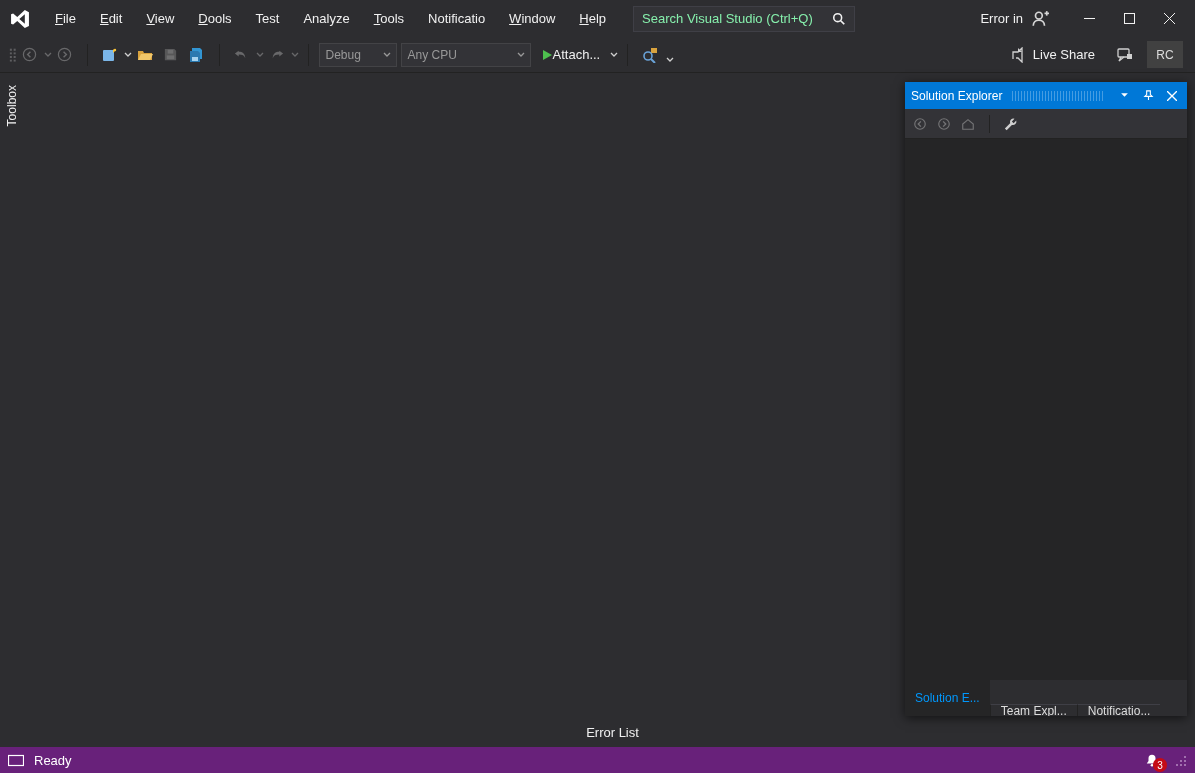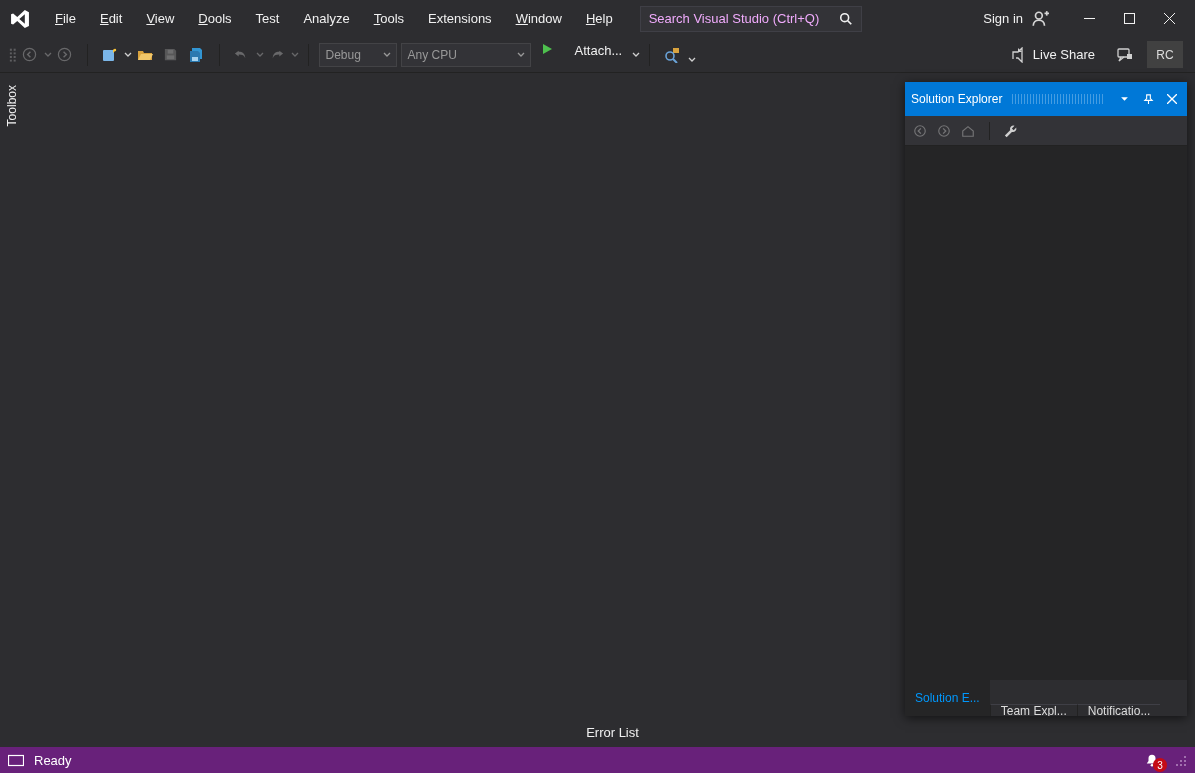--- a/index.html
+++ b/index.html
@@ -35,21 +35,21 @@
     cursor: default;
   }
   .mnemonic { text-decoration: underline; }
   .search-box {
     margin-left: 10px;
     width: 222px; height: 26px;
     background: #333337;
     border: 1px solid #3f3f46;
     display: flex; align-items: center;
     padding: 0 8px;
-    color: #f0abfc;
+    color: #86efac;
   }
   .search-box .ph { flex: 1; font-size: 13px; }
   .titlebar-spacer { flex: 1; }
   .signin { display: flex; align-items: center; gap: 8px; margin-right: 14px; }
   .winbtns { display: flex; align-items: center; gap: 0; }
   .winbtn { width: 40px; height: 28px; display: flex; align-items: center; justify-content: center; }
 
   
   .toolbar {
     height: 36px;
@@ -71,21 +71,21 @@
     height: 24px;
     background: #333337;
     border: 1px solid #434346;
     display: flex; align-items: center;
     padding: 0 6px;
     color: #999;
     font-size: 12px;
   }
   .tb-dd .caret { margin-left: auto; }
   .attach {
-    display: flex; align-items: flex-start; gap: 22px;
+    display: flex; align-items: center; gap: 0;
     padding: 0 6px; height: 24px;
   }
   .right-tools { margin-left: auto; display: flex; align-items: center; gap: 10px; }
   .liveshare { display: flex; align-items: center; gap: 8px; padding: 0 8px; height: 28px; }
   .rc-badge {
     width: 36px; height: 27px;
     background: #414141;
     display: flex; align-items: center; justify-content: center;
     color: #ddd; font-size: 12px;
     margin-right: 4px;
@@ -113,21 +113,21 @@
   
   .solexp {
     position: absolute;
     top: 9px; right: 8px;
     width: 282px;
     height: 634px;
     display: flex; flex-direction: column;
     box-shadow: 0 2px 10px rgba(0,0,0,0.6);
   }
   .solexp-title {
-    height: 34px;
+    height: 27px;
     background: #0078d7;
     display: flex; align-items: center;
     padding: 0 6px;
     color: #fff; font-size: 12px;
     gap: 6px;
   }
   .solexp-title .txt { flex: 0 0 auto; }
   .drag-dots { flex: 1; height: 10px;
     background: repeating-linear-gradient(90deg, rgba(255,255,255,0.45) 0 1px, transparent 1px 3px);
     margin: 0 4px;
@@ -210,36 +210,36 @@
       </svg>
   </div>
   <div class="menu-items">
     <div class="menu-item"><span class="mnemonic">F</span><span>ile</span></div>
     <div class="menu-item"><span class="mnemonic">E</span><span>dit</span></div>
     <div class="menu-item"><span class="mnemonic">V</span><span>iew</span></div>
     <div class="menu-item"><span class="mnemonic">D</span><span>ools</span></div>
     <div class="menu-item"><span>Test</span></div>
     <div class="menu-item"><span>Analyze</span></div>
     <div class="menu-item"><span class="mnemonic">T</span><span>ools</span></div>
-    <div class="menu-item"><span>Extensions</span></div>
+    <div class="menu-item"><span>Notificatio</span></div>
     <div class="menu-item"><span class="mnemonic">W</span><span>indow</span></div>
     <div class="menu-item"><span class="mnemonic">H</span><span>elp</span></div>
   </div>
   <div class="search-box">
     <span class="ph">Search Visual Studio (Ctrl+Q)</span>
     <span>
       <svg width="14" height="14" viewBox="0 0 16 16">
           <circle cx="6.5" cy="6.5" r="4.5" fill="none" stroke="#f1f1f1" stroke-width="1.8"></circle>
           <line x1="10" y1="10" x2="14" y2="14" stroke="#f1f1f1" stroke-width="2"></line>
         </svg>
     </span>
   </div>
   <div class="titlebar-spacer"></div>
   <div class="signin">
-    <span>Sign in</span>
+    <span>Error in</span>
     <span>
       <svg width="18" height="18" viewBox="0 0 16 16">
           <circle cx="7" cy="5" r="3" fill="none" stroke="#d6d6d6" stroke-width="1.5"></circle>
           <path d="M2 14c0-3 2.2-5 5-5s5 2 5 5" fill="none" stroke="#d6d6d6" stroke-width="1.5"></path>
           <line x1="12" y1="3" x2="16" y2="3" stroke="#d6d6d6" stroke-width="1.5"></line>
           <line x1="14" y1="1" x2="14" y2="5" stroke="#d6d6d6" stroke-width="1.5"></line>
         </svg>
     </span>
   </div>
   <div class="winbtns">

